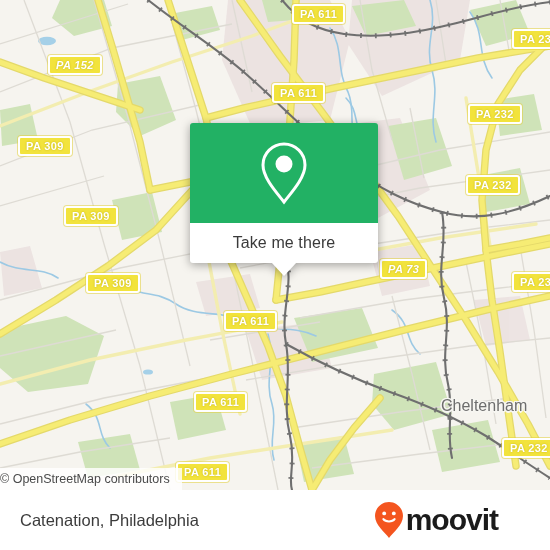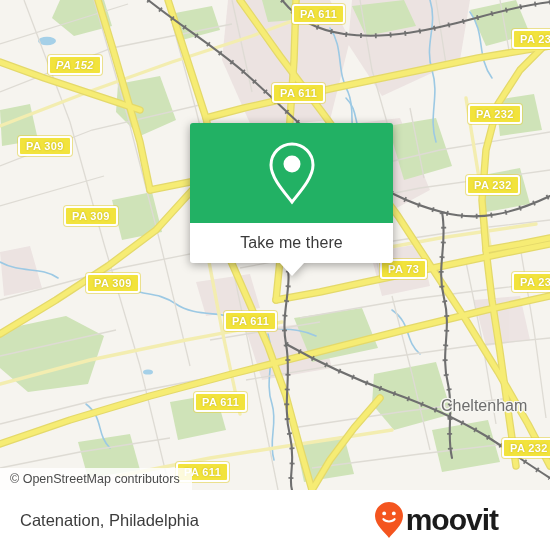--- a/index.html
+++ b/index.html
@@ -55,21 +55,21 @@
       0 -1.5px #f7f6f2, 0 1.5px #f7f6f2,
       -1px -1px #f7f6f2, 1px -1px #f7f6f2,
       -1px 1px #f7f6f2, 1px 1px #f7f6f2;
     margin-top: 25px;
   }
 
   
   #callout {
     position: absolute;
     left: 190px; top: 123px;
-    width: 203px;
+    width: 188px;
     filter: drop-shadow(0 2px 5px rgba(0,0,0,.35));
   }
   #callout-top {
     height: 100px;
     background: #22b164;
     border-radius: 3px 3px 0 0;
     display: flex;
     align-items: center;
     justify-content: center;
   }
@@ -96,21 +96,21 @@
     border-left: 13px solid transparent;
     border-right: 13px solid transparent;
     border-top: 14px solid #ffffff;
   }
 
   
   #attribution {
     position: absolute;
     left: 0; top: 468px;
     height: 22px;
-    padding: 0 12px 0 10px;
+    padding: 0 12px 0 0;
     background: rgba(255,255,255,.82);
     display: flex;
     align-items: center;
     color: #4a4a4a;
     font-size: 12.5px;
     white-space: nowrap;
   }
 
   
   #footer {
@@ -300,21 +300,21 @@
     <div id="shield-layer">
         <div class="shield" style="left: 292px; top: 4px;">PA 611</div>
         <div class="shield" style="left: 512px; top: 29px;">PA 232</div>
         <div class="shield" style="left: 48px; top: 55px; font-style: italic;">PA 152</div>
         <div class="shield" style="left: 272px; top: 83px;">PA 611</div>
         <div class="shield" style="left: 468px; top: 104px;">PA 232</div>
         <div class="shield" style="left: 18px; top: 136px;">PA 309</div>
         <div class="shield" style="left: 64px; top: 206px;">PA 309</div>
         <div class="shield" style="left: 466px; top: 175px;">PA 232</div>
         <div class="shield" style="left: 86px; top: 273px;">PA 309</div>
-        <div class="shield" style="left: 380px; top: 259px;">PA 73</div>
+        <div class="shield" style="left: 380px; top: 259px; font-style: italic;">PA 73</div>
         <div class="shield" style="left: 512px; top: 272px;">PA 232</div>
         <div class="shield" style="left: 224px; top: 311px;">PA 611</div>
         <div class="shield" style="left: 194px; top: 392px;">PA 611</div>
         <div class="shield" style="left: 502px; top: 438px;">PA 232</div>
         <div class="shield" style="left: 176px; top: 462px;">PA 611</div>
       </div>
 
     <div id="place-layer">
         <div class="city-label" style="left: 441px; top: 372px;">Cheltenham</div>
       </div>

